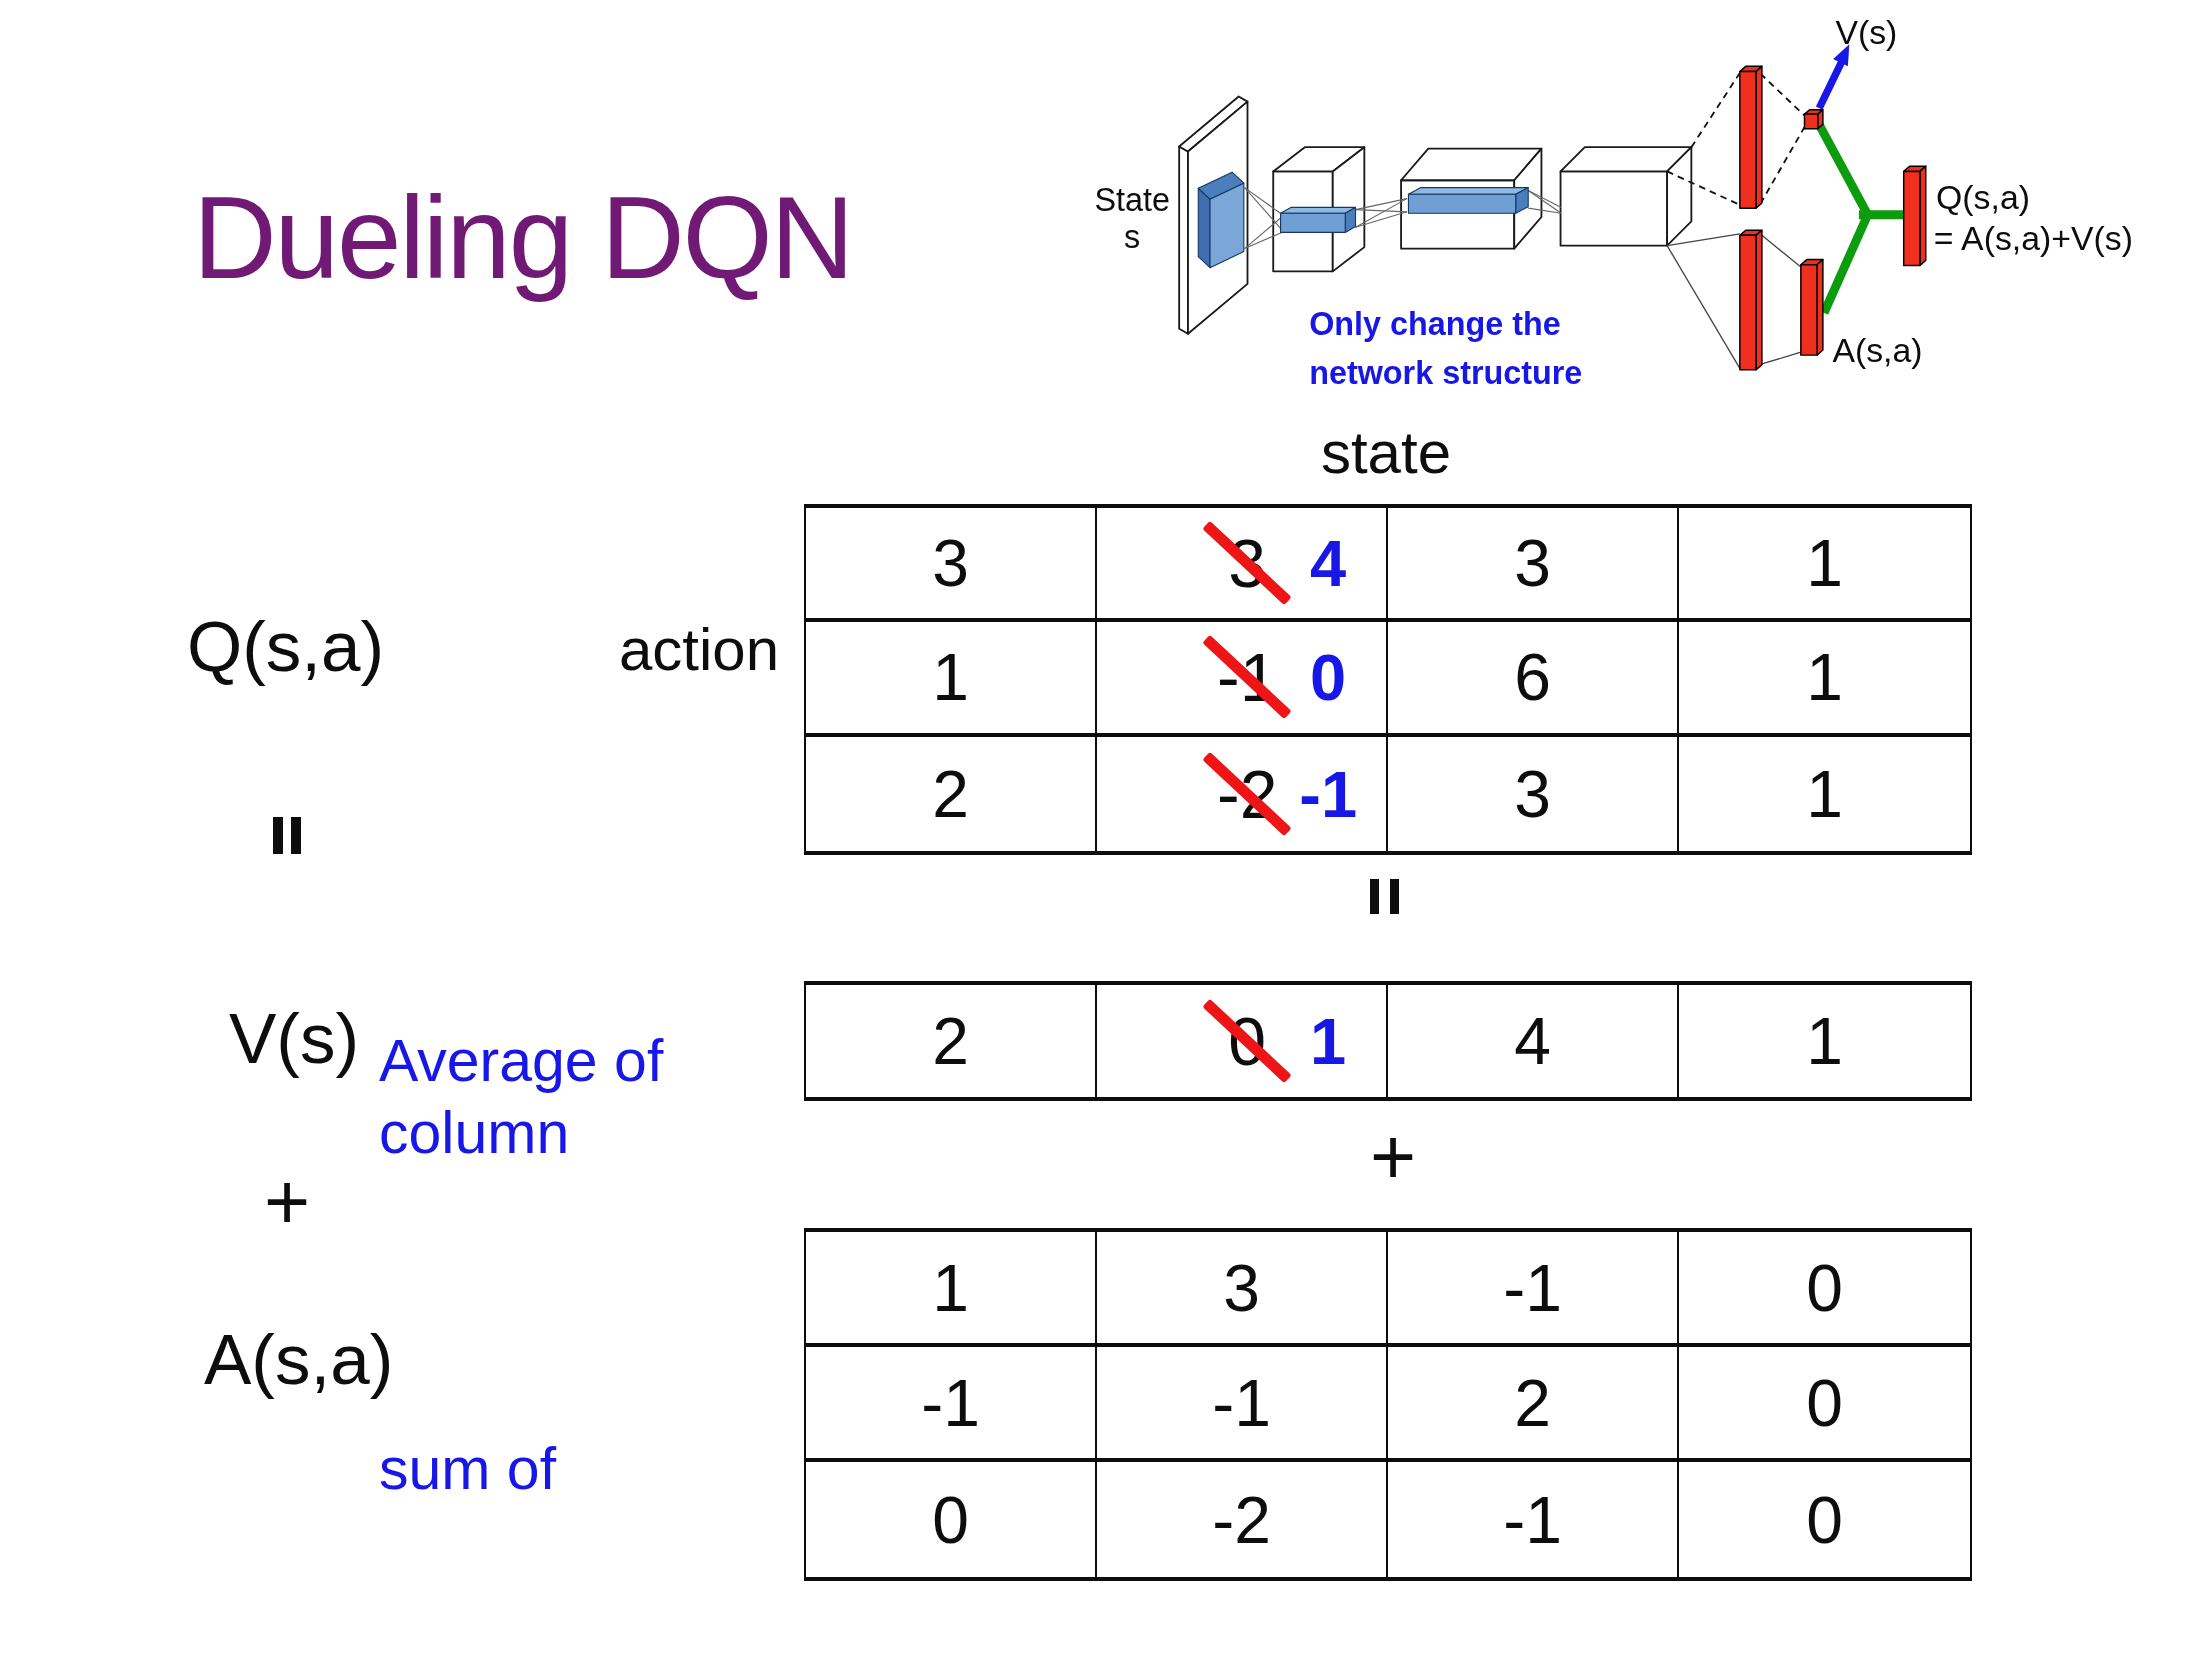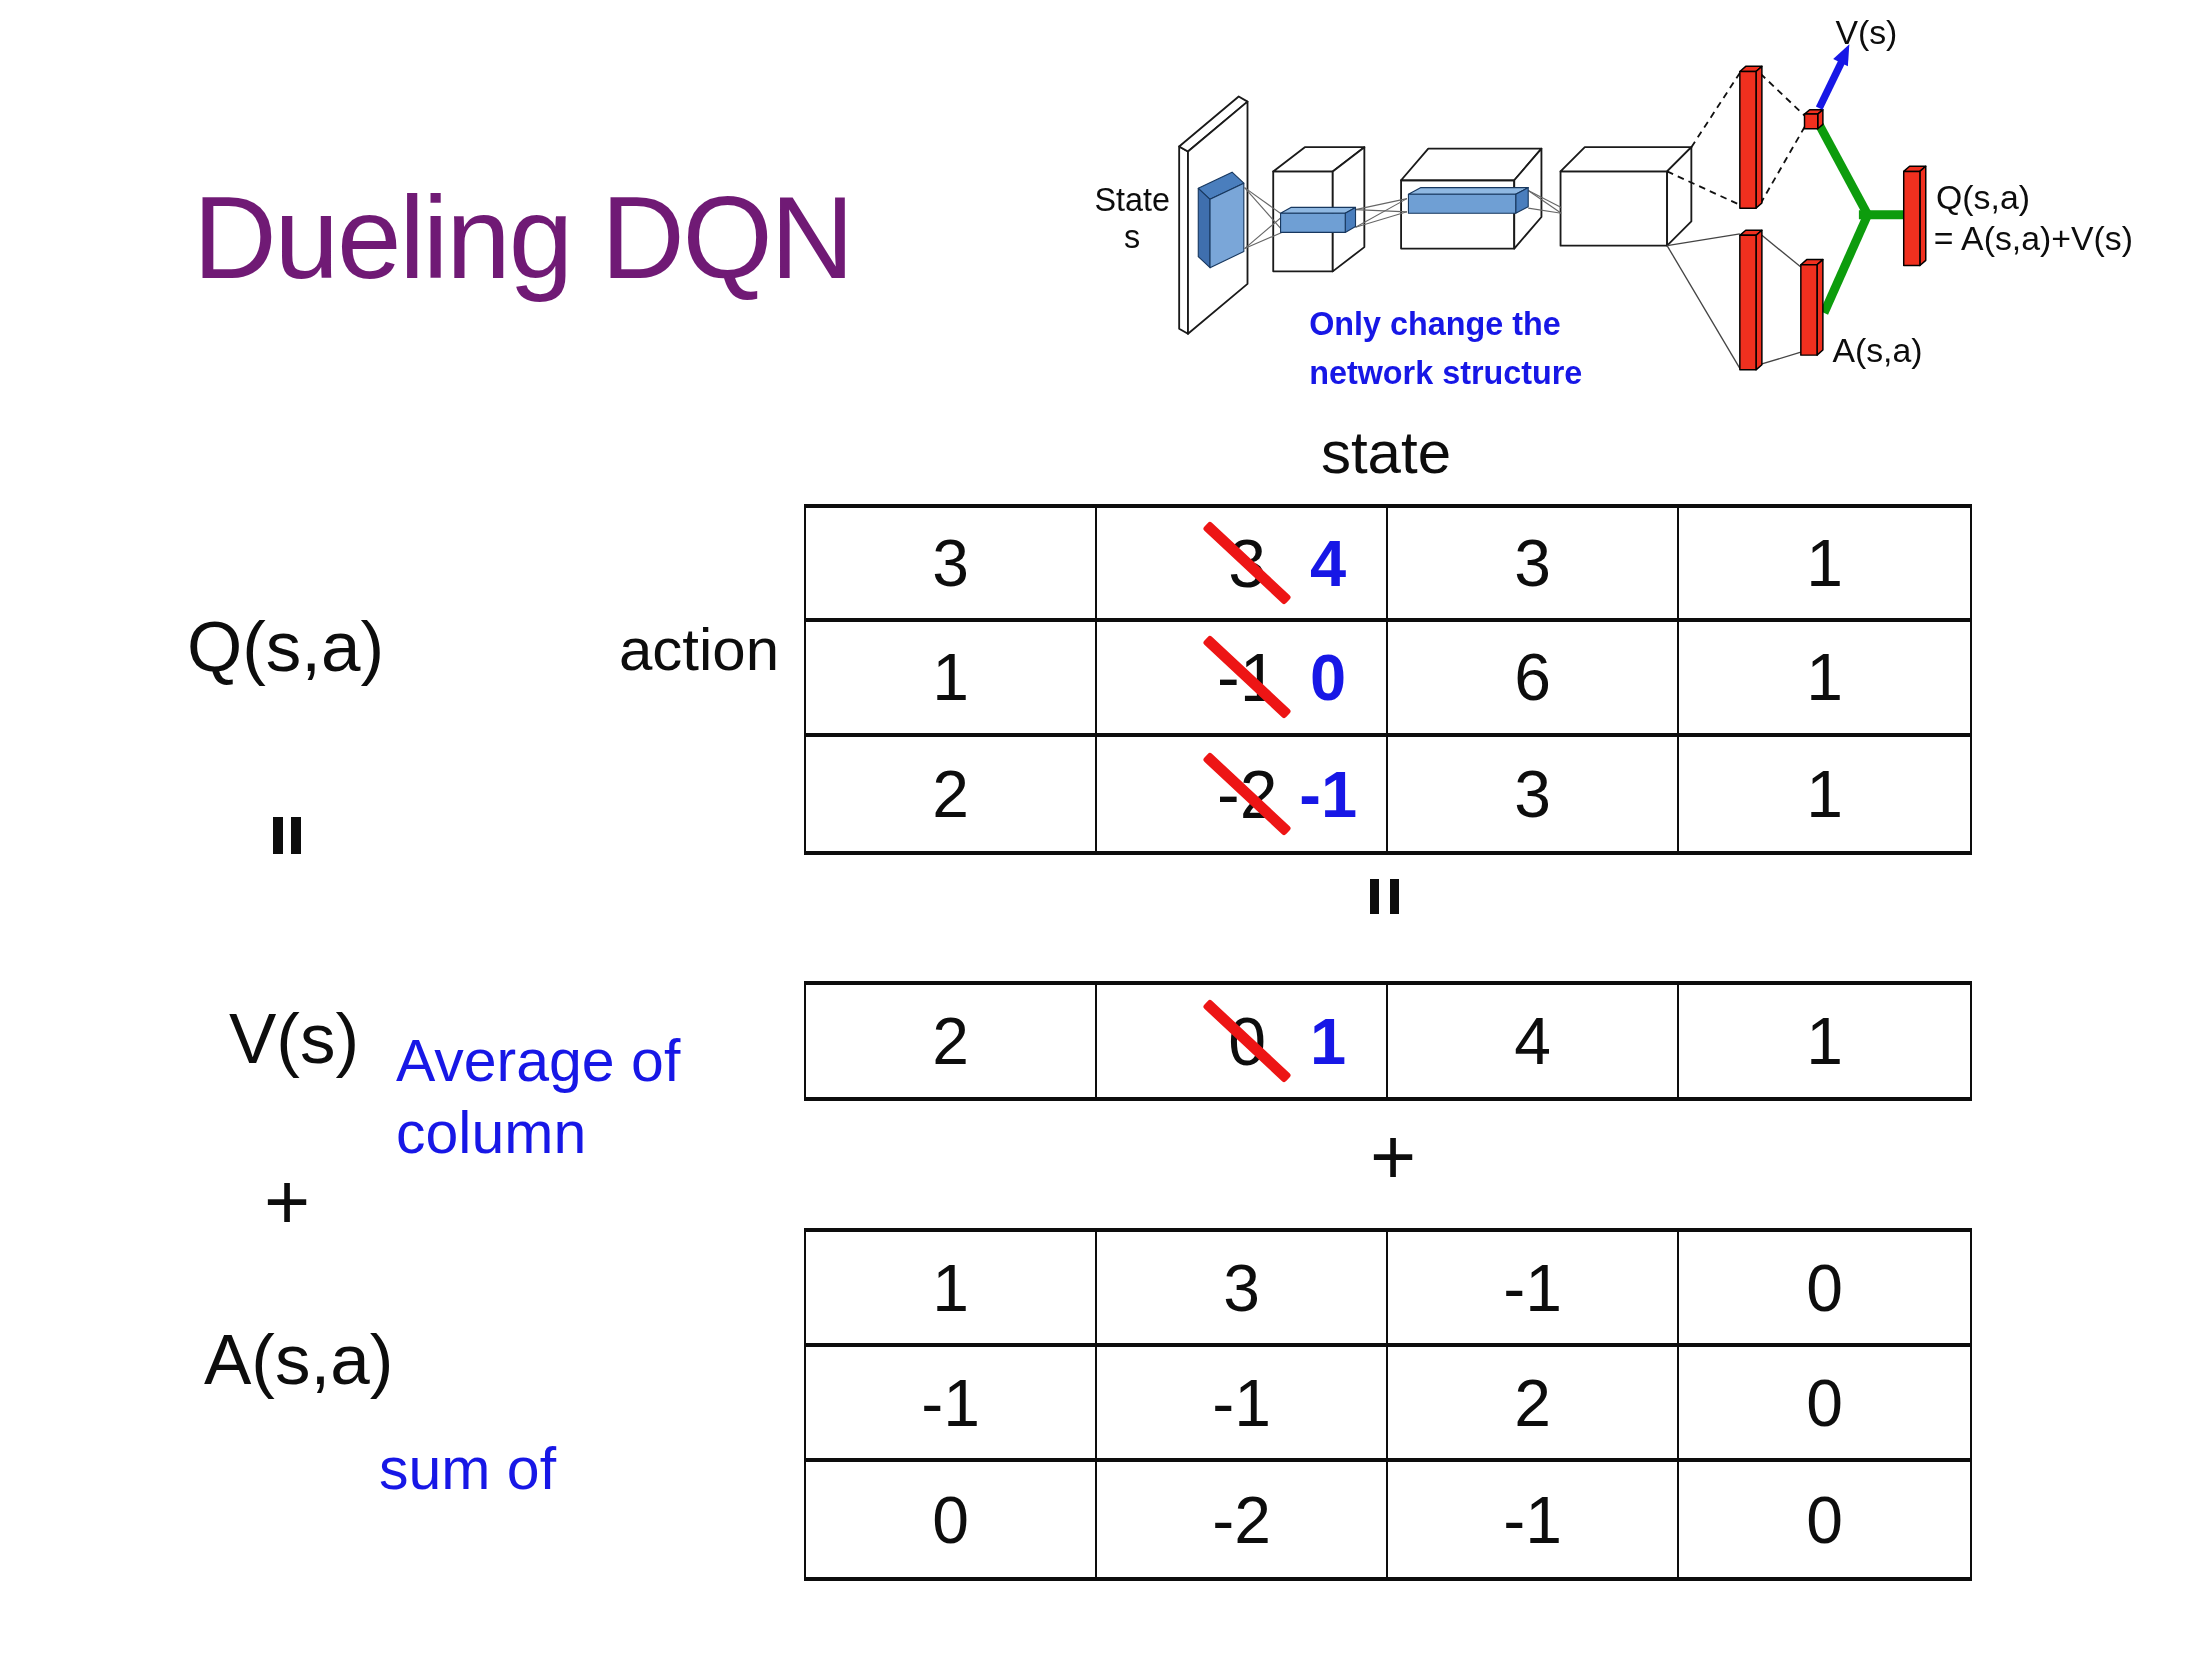--- a/index.html
+++ b/index.html
@@ -22,21 +22,21 @@
   .plus-center{left:1349px;top:1111px;width:88px;}
 
   .roteq{position:absolute;display:flex;}
   .roteq i{display:block;background:#0d0d0d;}
   .roteq-left{left:273px;top:817px;gap:8.8px;}
   .roteq-left i{width:9.6px;height:37px;}
   .roteq-center{left:1370px;top:879px;gap:11px;}
   .roteq-center i{width:8.8px;height:35px;}
 
   .bluenote{color:var(--blue);font-size:59px;line-height:1.22;white-space:nowrap;}
-  .avg-note{left:396px;top:1026px;}
+  .avg-note{left:379px;top:1026px;}
   .sum-note{left:379px;top:1432px;line-height:1.28;text-align:center;}
 
   
   .mtable{position:absolute;display:grid;background:#fff;border-style:solid;border-color:#0d0d0d;border-width:4.4px 2.9px;}
   .mtable .cell{position:relative;display:flex;align-items:center;justify-content:center;
                 font-size:66px;color:#0d0d0d;border-right:2.9px solid #0d0d0d;border-bottom:4.4px solid #0d0d0d;}
   .mtable .cell:nth-child(4n){border-right:none;}
   .q-table{left:804px;top:504px;width:1164px;height:343px;grid-template-columns:repeat(4,1fr);grid-template-rows:repeat(3,1fr);}
   .q-table .cell:nth-child(n+9){border-bottom:none;}
   .v-table{left:804px;top:981px;width:1164px;height:112px;grid-template-columns:repeat(4,1fr);grid-template-rows:1fr;}

